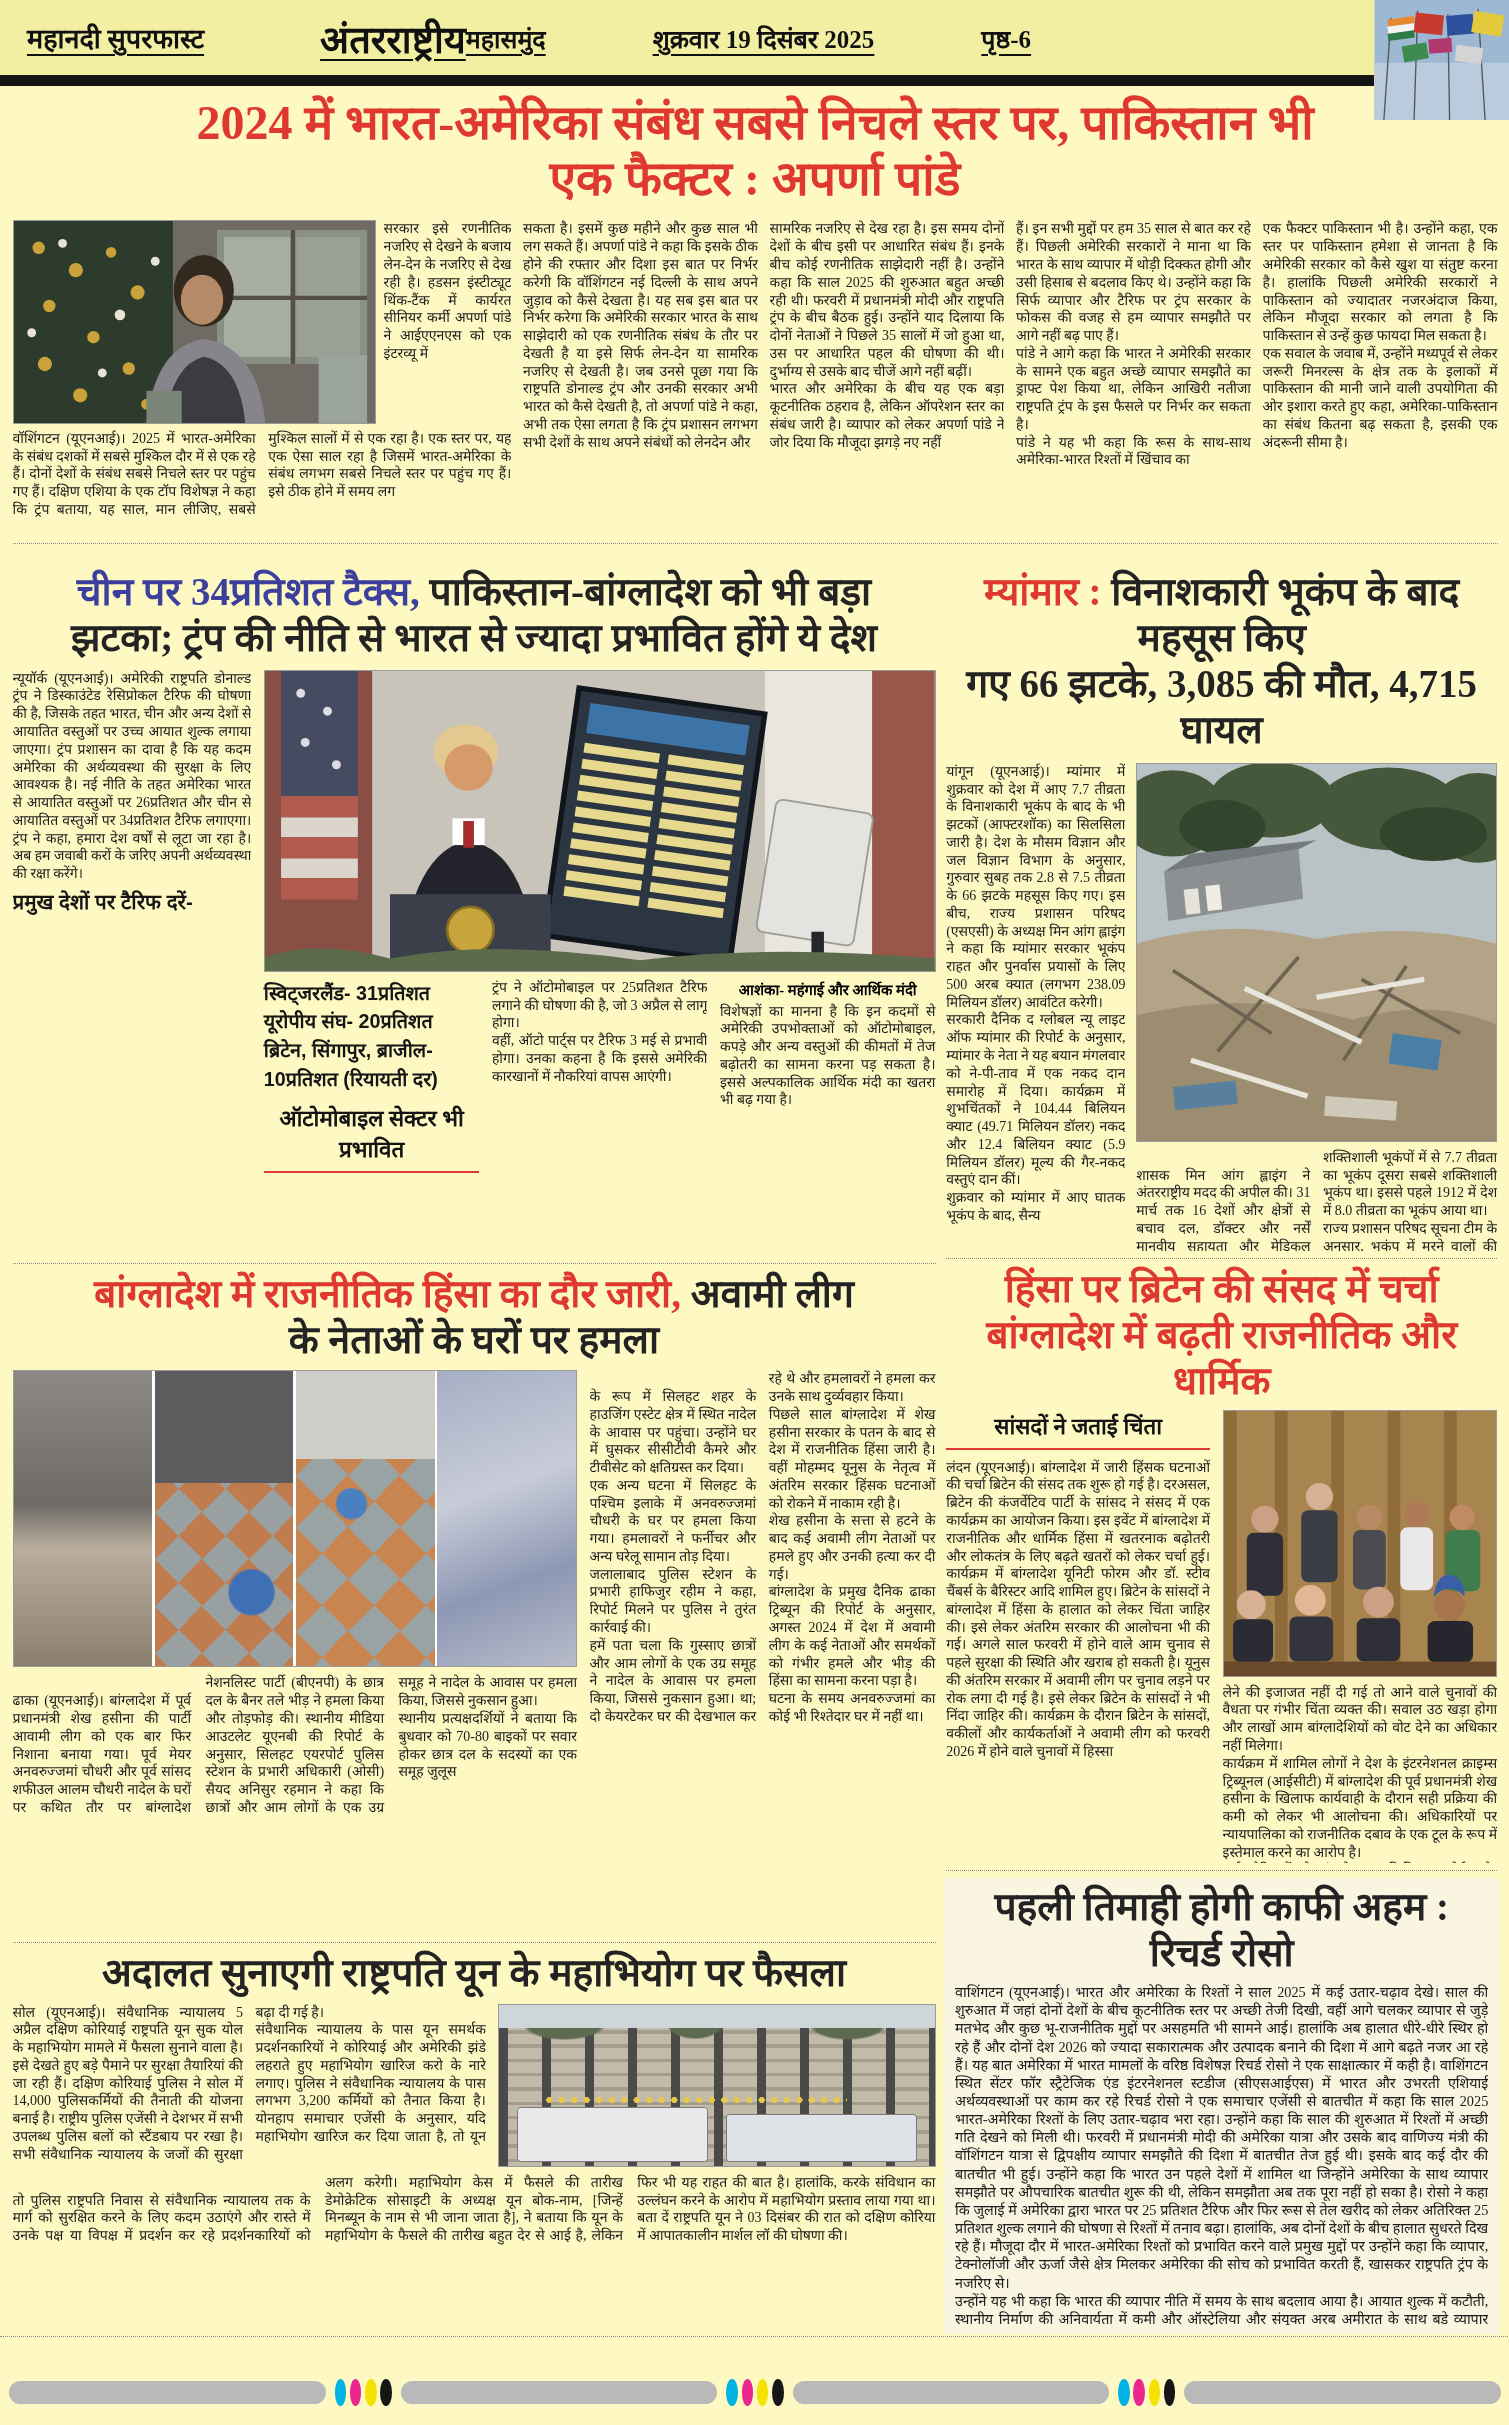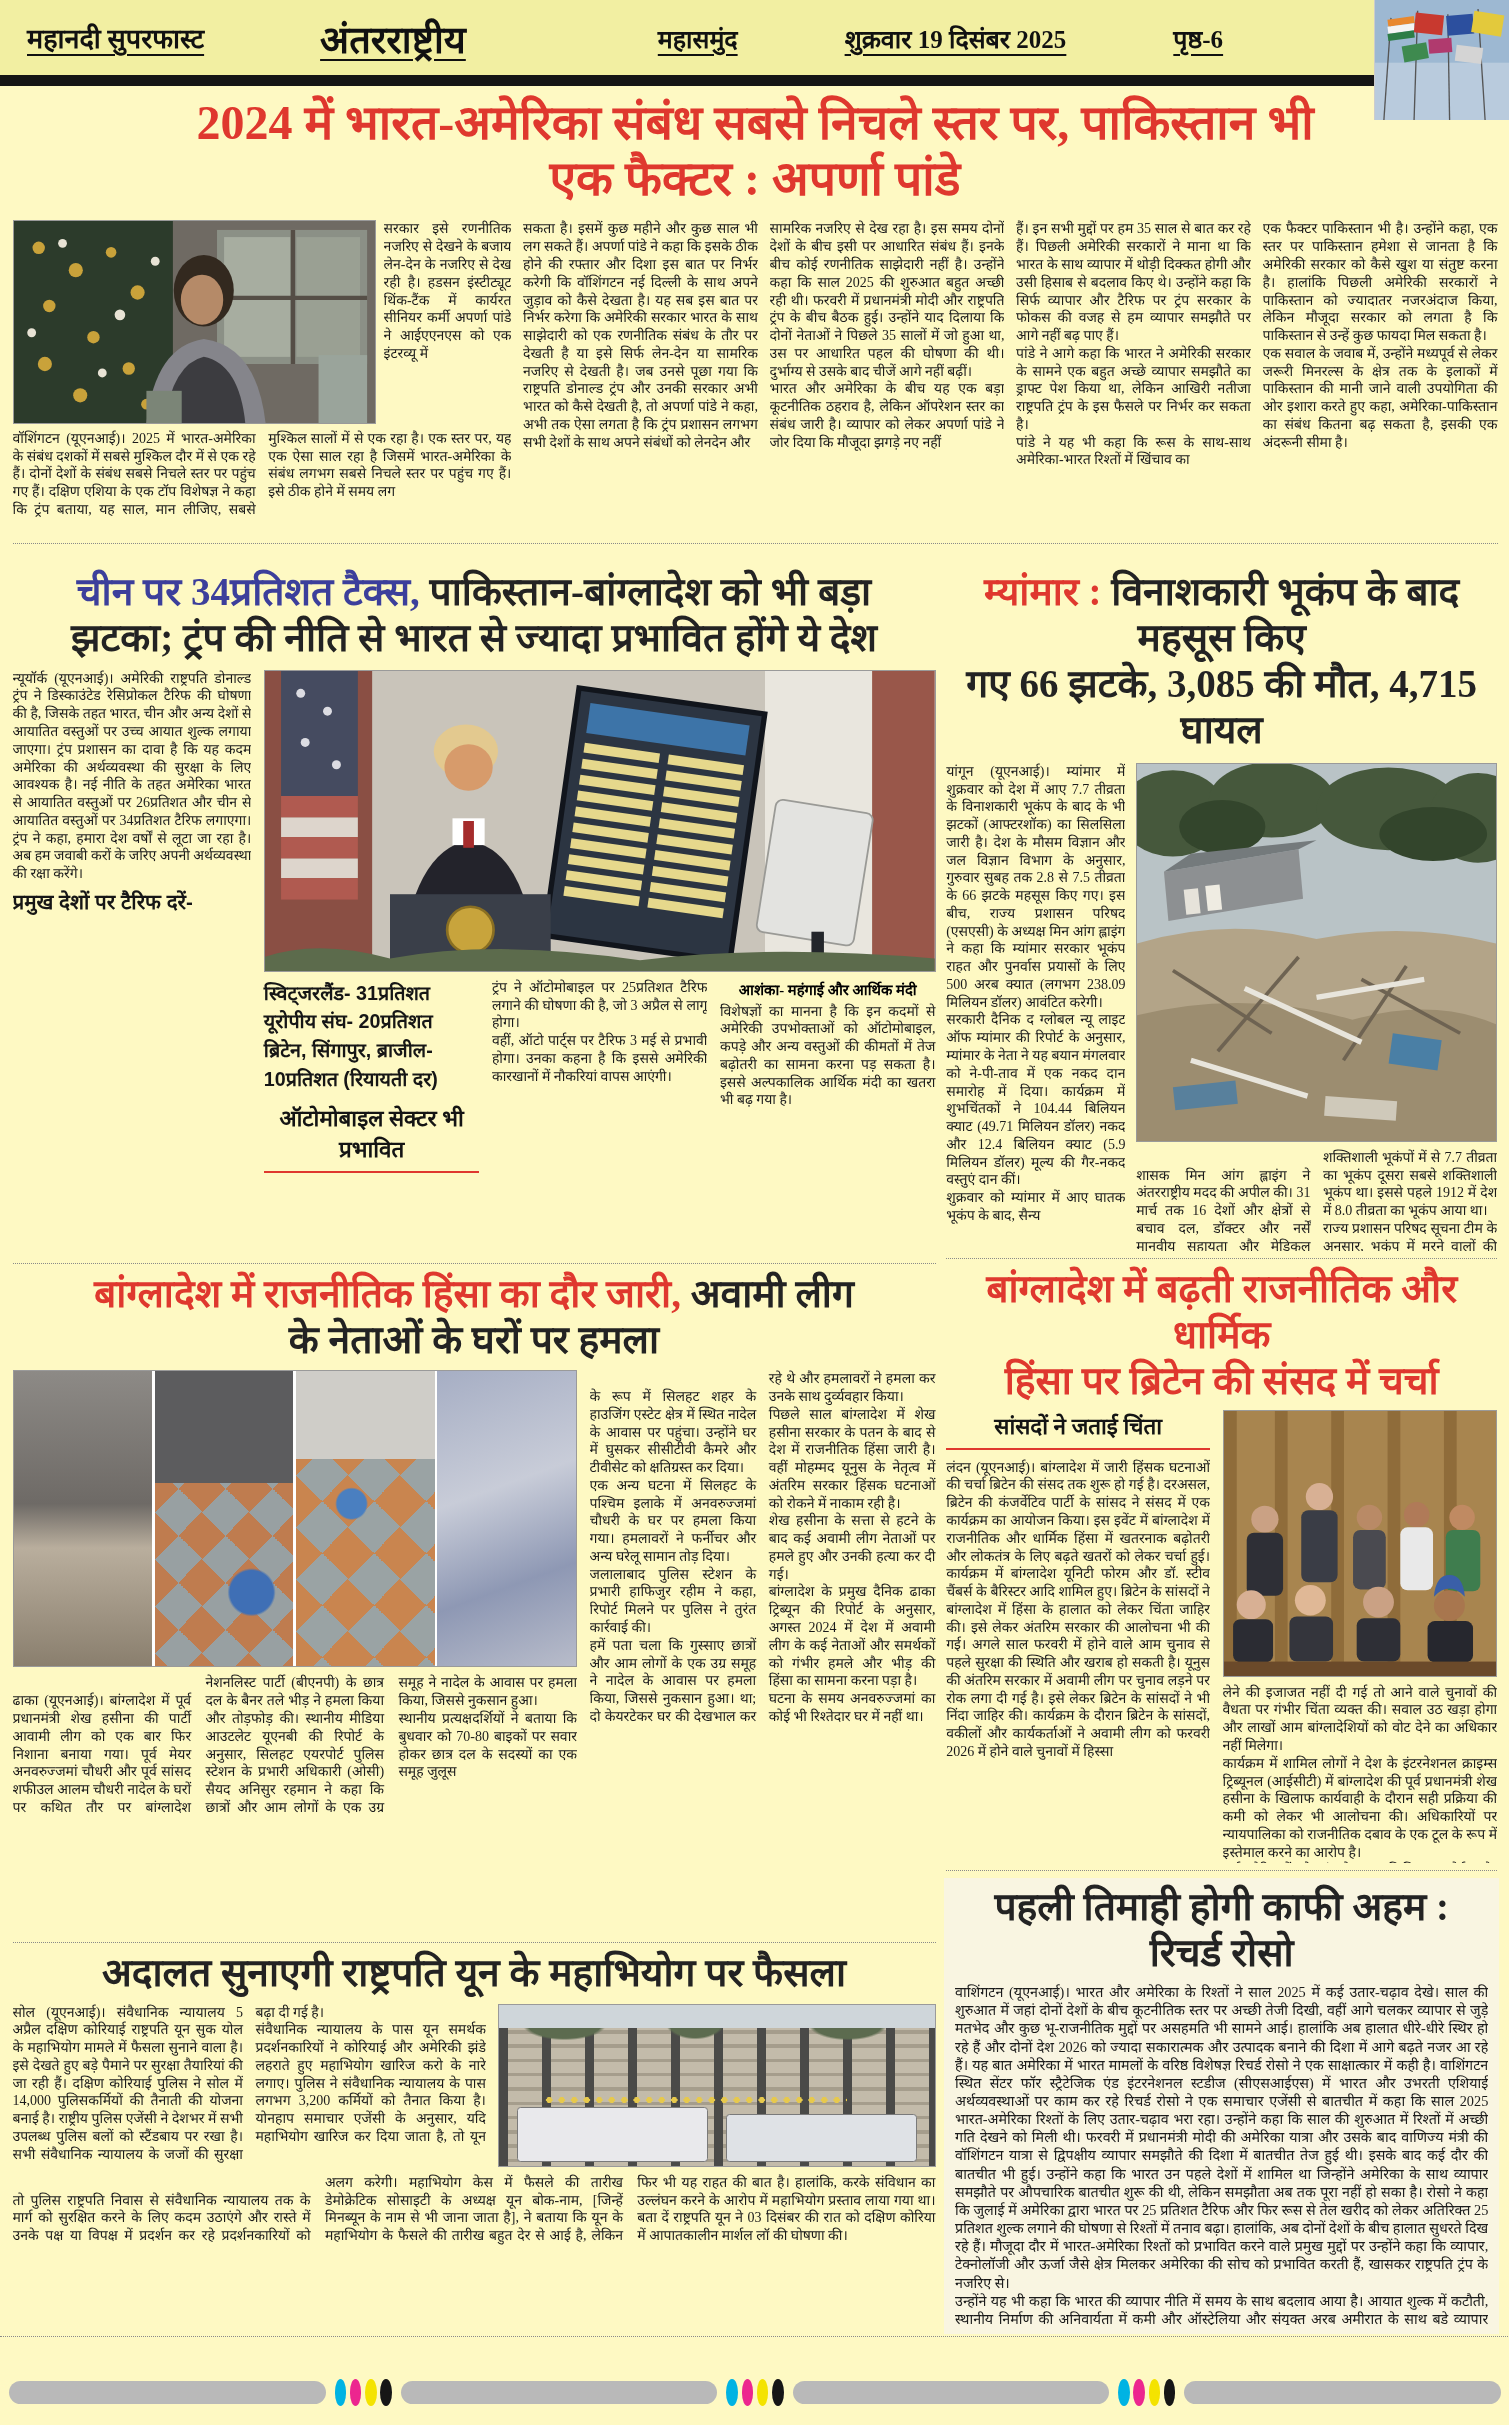--- a/index.html
+++ b/index.html
@@ -8,21 +8,21 @@
     --sans:"Liberation Sans","DejaVu Sans",sans-serif;
   }
   *{margin:0;padding:0;box-sizing:border-box}
   body{background:#888;font-family:var(--serif);}
   .page{width:1510px;height:2426px;background:#fef9c3;margin:0 auto;position:relative;overflow:hidden;padding:0 12.5px;}
   
   .masthead{position:relative;height:75px;background:var(--yellow);margin:0 -12.5px;display:flex;align-items:center;gap:0;padding:0 27px;}
   .masthead .mh{font-weight:700;color:#111;text-decoration:underline;text-decoration-thickness:1.8px;text-underline-offset:6.3px;white-space:nowrap;}
   .mh-paper{font-size:27px;}
   .mh-section{font-size:38px;margin-left:116px;}
-  .mh-city{font-size:25px;margin-left:192px;}
+  .mh-city{font-size:25px;}
   .mh-date{font-size:25px;margin-left:107px;}
   .mh-page{font-size:25px;margin-left:107px;}
   .blackbar{height:10.7px;background:#151515;margin:0 -12.5px;width:1374px;}
   .flags{position:absolute;right:0;top:0;width:136px;height:120px;z-index:5;border-left:0.9px solid #ccc;}
   
   .hl{text-align:center;font-weight:700;line-height:1.18;}
   .hl .red{color:var(--red);} .hl .blue{color:var(--blue);} .hl .dark{color:var(--dark);}
   #a1 .hl{font-size:48px;color:var(--red);margin-top:9px;}
   .sec-hl{font-size:39px;}
   
@@ -386,22 +386,22 @@
 म्यांमार ने सोमवार को देश में आए भूकंप और व्यापक विनाश के बाद एक सप्ताह के शोक की घोषणा की।
 संयुक्त राष्ट्र, अमेरिका, भारत, यूरोपीय संघ, कई अन्य देशों और अंतरराष्ट्रीय संगठनों ने म्यांमार में भूकंप पीड़ितों के लिए सहायता और बचाव दल भेजे हैं।</span>
             </div>
           </div>
         </div>
       </section>
       <hr class="dotrule">
 
       <section id="a6">
         <div class="hl sec-hl">
+          <div class="red">हिंसा पर ब्रिटेन की संसद में चर्चा</div>
           <div class="red">बांग्लादेश में बढ़ती राजनीतिक और धार्मिक</div>
-          <div class="red">हिंसा पर ब्रिटेन की संसद में चर्चा</div>
         </div>
         <div id="a6-body">
           <div class="a6col1">
             <div class="subhead">सांसदों ने जताई चिंता</div>
             <div class="txt" style="flex:1;">लंदन (यूएनआई)। बांग्लादेश में जारी हिंसक घटनाओं की चर्चा ब्रिटेन की संसद तक शुरू हो गई है। दरअसल, ब्रिटेन की कंजर्वेटिव पार्टी के सांसद ने संसद में एक कार्यक्रम का आयोजन किया। इस इवेंट में बांग्लादेश में राजनीतिक और धार्मिक हिंसा में खतरनाक बढ़ोतरी और लोकतंत्र के लिए बढ़ते खतरों को लेकर चर्चा हुई। कार्यक्रम में बांग्लादेश यूनिटी फोरम और डॉ. स्टीव चैंबर्स के बैरिस्टर आदि शामिल हुए। ब्रिटेन के सांसदों ने बांग्लादेश में हिंसा के हालात को लेकर चिंता जाहिर की। इसे लेकर अंतरिम सरकार की आलोचना भी की गई। अगले साल फरवरी में होने वाले आम चुनाव से पहले सुरक्षा की स्थिति और खराब हो सकती है। यूनुस की अंतरिम सरकार में अवामी लीग पर चुनाव लड़ने पर रोक लगा दी गई है। इसे लेकर ब्रिटेन के सांसदों ने भी निंदा जाहिर की। कार्यक्रम के दौरान ब्रिटेन के सांसदों, वकीलों और कार्यकर्ताओं ने अवामी लीग को फरवरी 2026 में होने वाले चुनावों में हिस्सा</div>
           </div>
           <div class="a6col2">
             <svg class="photo" viewBox="0 0 300 294" preserveAspectRatio="none">
               <rect width="300" height="294" fill="#a8854f"></rect>
               <g fill="#8f6c3a">

